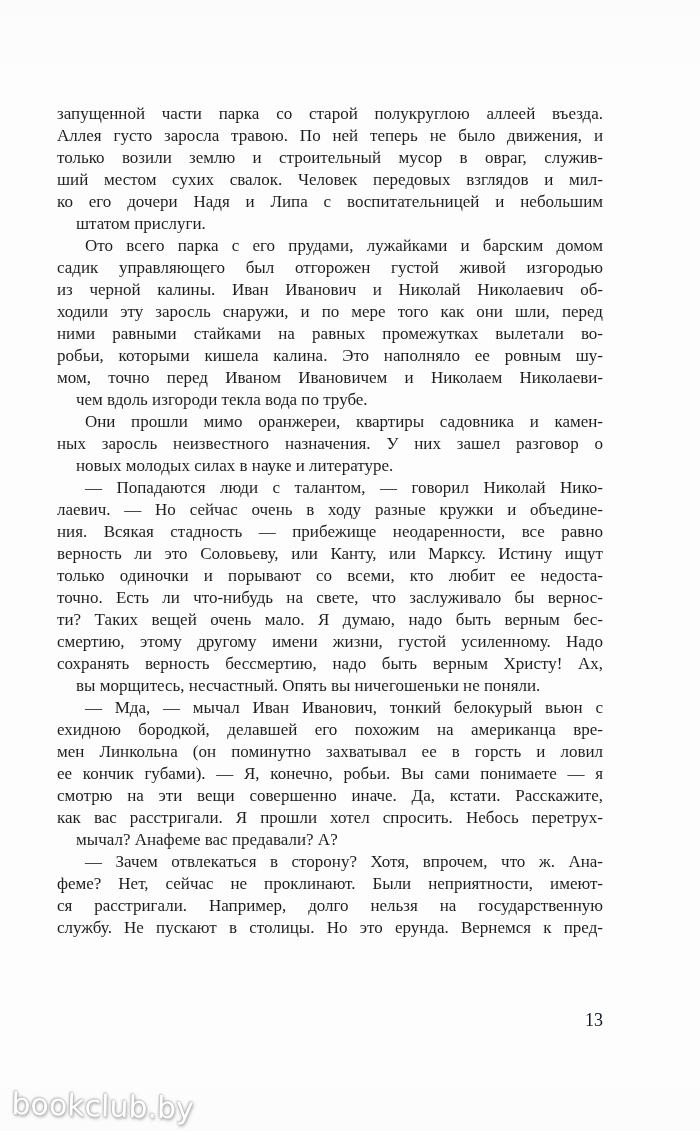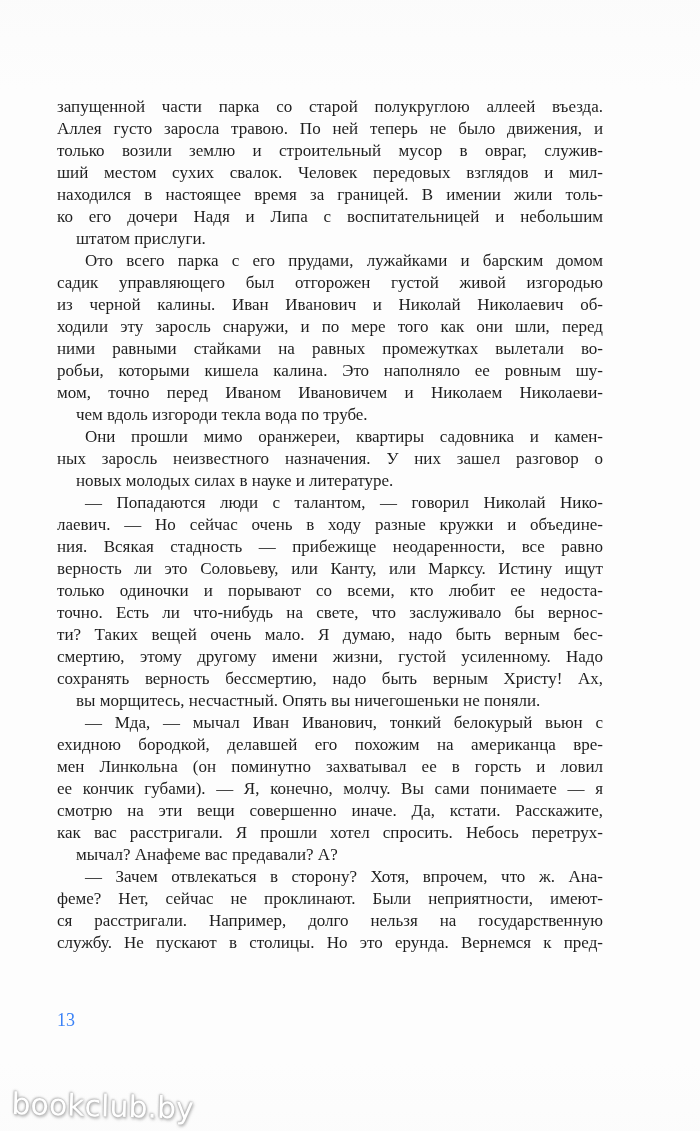--- a/index.html
+++ b/index.html
@@ -18,21 +18,21 @@
     position: absolute;
     inset: 0;
     background:
       linear-gradient(180deg, rgba(250,250,250,0.6) 0%, rgba(255,255,255,0) 8%),
       linear-gradient(0deg, rgba(250,250,250,0.5) 0%, rgba(255,255,255,0) 6%),
       #fdfdfd;
   }
   .page-text {
     position: absolute;
     left: 57px;
-    top: 96px;
+    top: 103px;
     width: 546px;
     font-family: "Liberation Serif", "DejaVu Serif", serif;
     font-size: 17px;
     line-height: 22px;
     color: #1e1e1e;
     text-rendering: optimizeLegibility;
   }
   .paragraph { margin: 0; padding: 0; }
   .line {
     text-align: justify;
@@ -41,25 +41,25 @@
     overflow: hidden;
     white-space: nowrap;
   }
   .line.short { text-align-last: left; margin-left: 19px; }
   .line.indent { text-indent: 28px; }
   .page-number {
     position: absolute;
     left: 57px;
     top: 1009px;
     width: 546px;
-    text-align: left;
+    text-align: right;
     font-family: "Liberation Serif", "DejaVu Serif", serif;
     font-size: 18px;
     line-height: 22px;
-    color: #3b82f6;
+    color: #0f172a;
   }
   .watermark {
     position: absolute;
     left: 12px;
     top: 1086px;
     font-family: "DejaVu Sans", "Liberation Sans", sans-serif;
     font-size: 30px;
     font-weight: 400;
     letter-spacing: 0px;
     color: #ffffff;
@@ -77,21 +77,20 @@
 <body>
 
 <div class="page-surface"></div>
 
 <div class="page-text">
     <div class="paragraph">
       <div class="line">запущенной части парка со старой полукруглою аллеей въезда.</div>
       <div class="line">Аллея густо заросла травою. По ней теперь не было движения, и</div>
       <div class="line">только возили землю и строительный мусор в овраг, служив-</div>
       <div class="line">ший местом сухих свалок. Человек передовых взглядов и мил-</div>
-      <div class="line">находился в настоящее время за границей. В имении жили толь-</div>
       <div class="line">ко его дочери Надя и Липа с воспитательницей и небольшим</div>
       <div class="line short">штатом прислуги.</div>
     </div>
     <div class="paragraph">
       <div class="line indent">Ото всего парка с его прудами, лужайками и барским домом</div>
       <div class="line">садик управляющего был отгорожен густой живой изгородью</div>
       <div class="line">из черной калины. Иван Иванович и Николай Николаевич об-</div>
       <div class="line">ходили эту заросль снаружи, и по мере того как они шли, перед</div>
       <div class="line">ними равными стайками на равных промежутках вылетали во-</div>
       <div class="line">робьи, которыми кишела калина. Это наполняло ее ровным шу-</div>
@@ -112,21 +111,21 @@
       <div class="line">точно. Есть ли что-нибудь на свете, что заслуживало бы вернос-</div>
       <div class="line">ти? Таких вещей очень мало. Я думаю, надо быть верным бес-</div>
       <div class="line">смертию, этому другому имени жизни, густой усиленному. Надо</div>
       <div class="line">сохранять верность бессмертию, надо быть верным Христу! Ах,</div>
       <div class="line short">вы морщитесь, несчастный. Опять вы ничегошеньки не поняли.</div>
     </div>
     <div class="paragraph">
       <div class="line indent">— Мда, — мычал Иван Иванович, тонкий белокурый вьюн с</div>
       <div class="line">ехидною бородкой, делавшей его похожим на американца вре-</div>
       <div class="line">мен Линкольна (он поминутно захватывал ее в горсть и ловил</div>
-      <div class="line">ее кончик губами). — Я, конечно, молчу. Вы сами понимаете — я</div>
+      <div class="line">ее кончик губами). — Я, конечно, робьи. Вы сами понимаете — я</div>
       <div class="line">смотрю на эти вещи совершенно иначе. Да, кстати. Расскажите,</div>
       <div class="line">как вас расстригали. Я прошли хотел спросить. Небось перетрух-</div>
       <div class="line short">мычал? Анафеме вас предавали? А?</div>
     </div>
     <div class="paragraph">
       <div class="line indent">— Зачем отвлекаться в сторону? Хотя, впрочем, что ж. Ана-</div>
       <div class="line">феме? Нет, сейчас не проклинают. Были неприятности, имеют-</div>
       <div class="line">ся расстригали. Например, долго нельзя на государственную</div>
       <div class="line">службу. Не пускают в столицы. Но это ерунда. Вернемся к пред-</div>
     </div>

